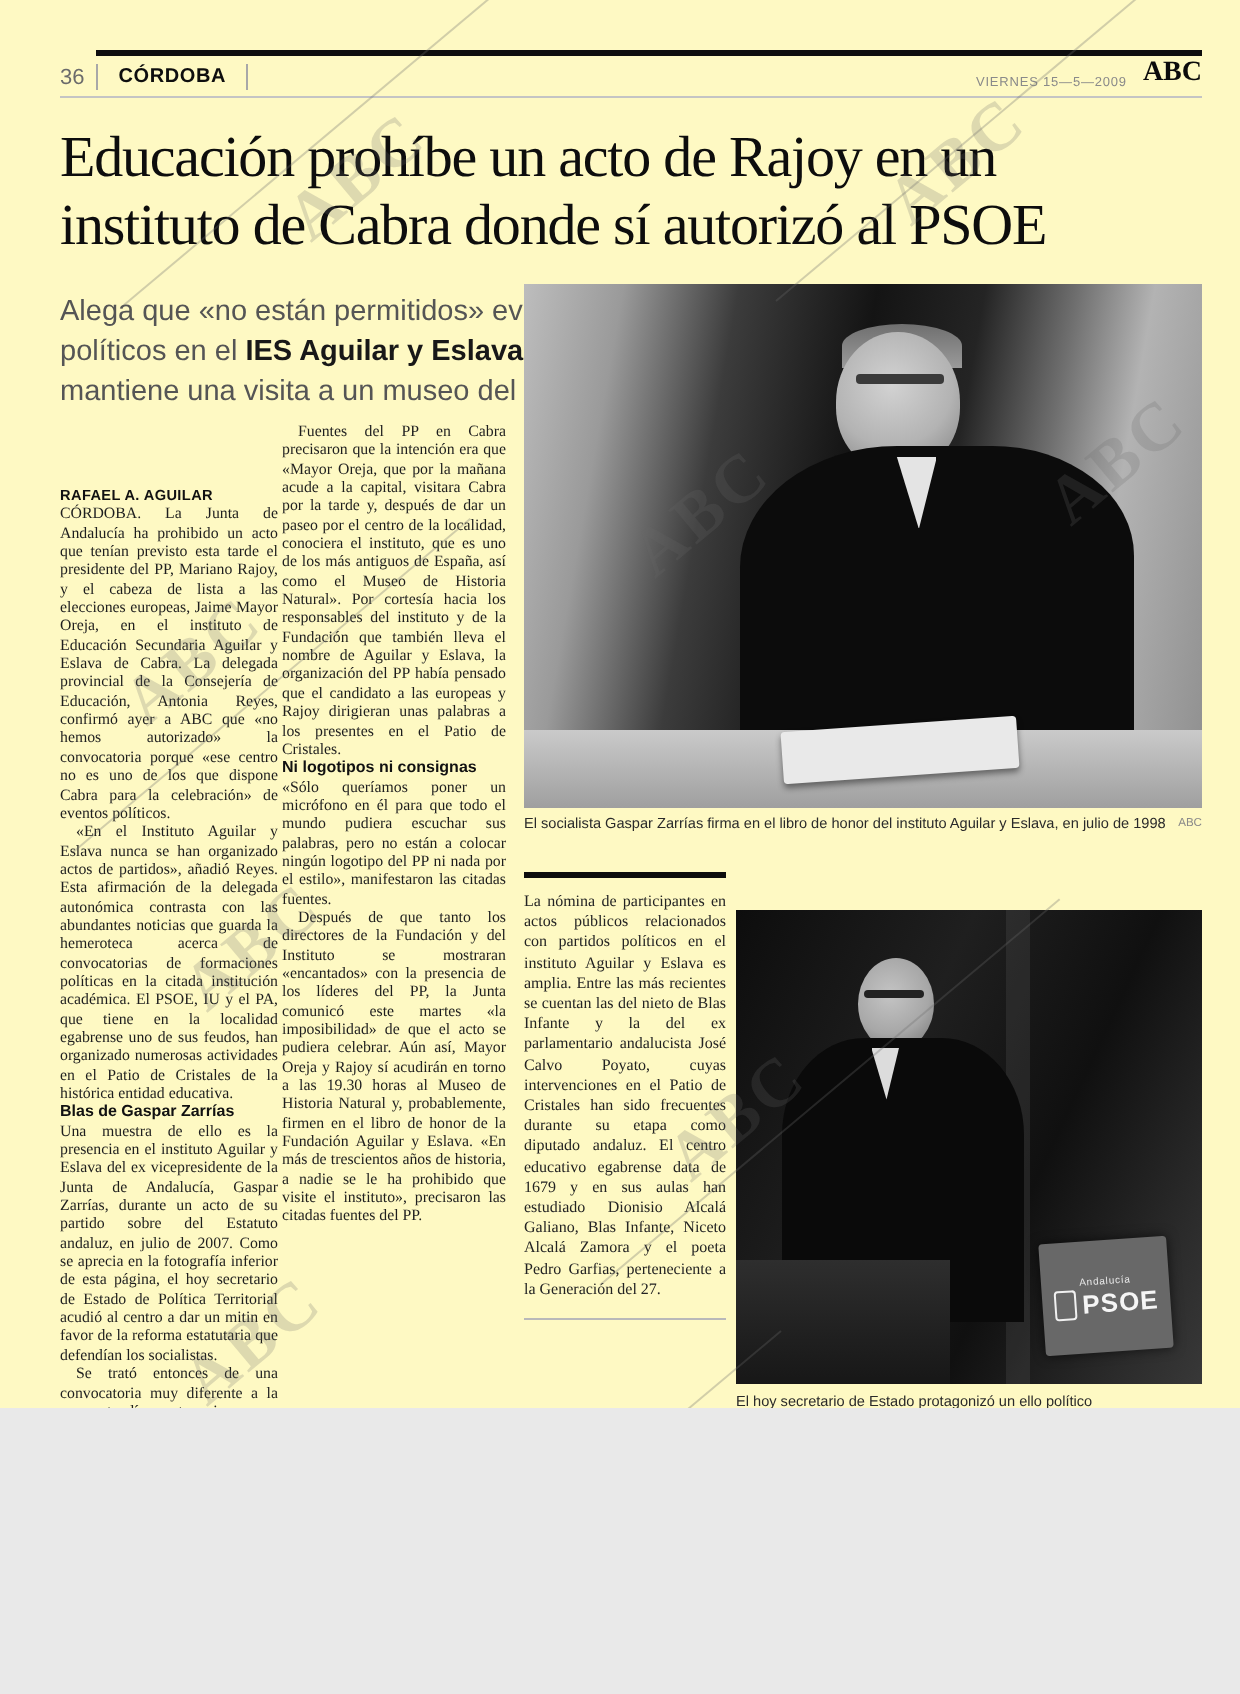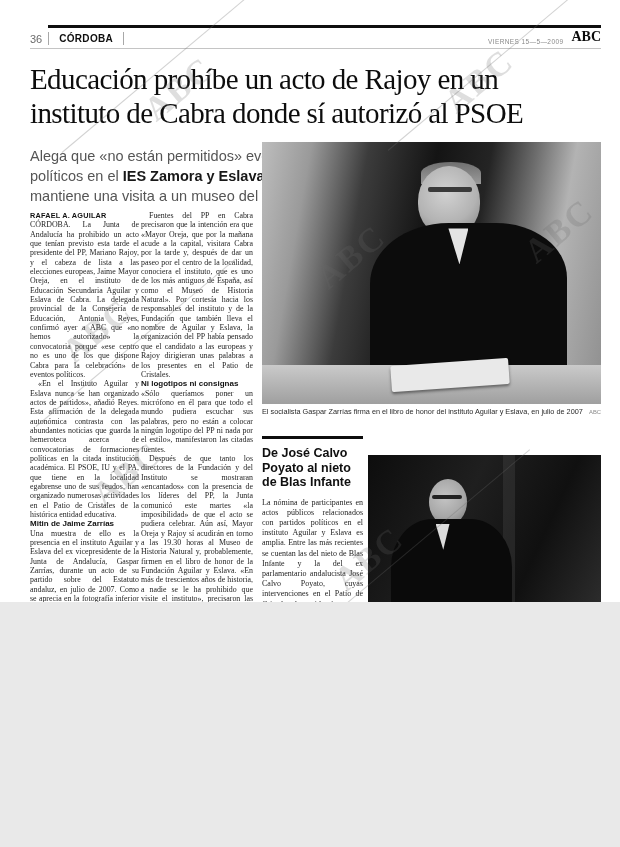--- a/index.html
+++ b/index.html
@@ -1,16 +1,16 @@
 <!DOCTYPE html>
 <html lang="es"><head>
 <meta charset="utf-8">
 <style>
   html,body{margin:0;padding:0;background:#e9e9e9;}
-  .page{position:relative;width:620px;height:602px;background:#ffffff;overflow:hidden;
+  .page{position:relative;width:620px;height:704px;background:#fef9c3;overflow:hidden;
         font-family:"Liberation Serif",serif;color:#1a1a1a;margin:0 auto;}
   
   .header{position:absolute;left:30px;top:25px;width:571px;}
   .header .topbar{position:absolute;left:18px;right:0;top:0;height:3px;background:#0e0e0e;}
   .header .row{display:flex;justify-content:space-between;align-items:flex-end;
                padding-top:4px;border-bottom:1px solid #c4c4c4;padding-bottom:3px;}
   .hleft{display:flex;align-items:flex-end;font-family:"Liberation Sans",sans-serif;}
   .pagenum{font-size:11px;color:#6b6b6b;padding:0 6px 0 0;}
   .section-box{border-left:1px solid #a8a8a8;border-right:1px solid #a8a8a8;
                padding:1px 10px;font-weight:bold;font-size:10px;color:#0e0e0e;letter-spacing:.3px;}
@@ -19,21 +19,21 @@
   .brand{font-family:"Liberation Serif",serif;font-weight:bold;font-size:14px;color:#0b0b0b;}
   
   .headline{position:absolute;left:30px;top:62px;width:578px;font-weight:normal;
             font-size:29px;line-height:34px;letter-spacing:-.6px;color:#0d0d0d;}
   .subhead{position:absolute;left:30px;top:146px;width:316px;
            font-family:"Liberation Sans",sans-serif;font-size:14.5px;line-height:20px;color:#555;}
   .subhead b{color:#181818;}
   
   .col{position:absolute;top:211px;font-size:7.9px;line-height:9.35px;text-align:justify;
        color:#1e1e1e;overflow:hidden;}
-  .col1{left:30px;width:109px;height:502px;}
+  .col1{left:30px;width:109px;height:502px;margin-top:32px;}
   .col2{left:141px;width:112px;height:504px;}
   .col p{margin:0;}
   .col p.ind{text-indent:8px;}
   .byline{font-family:"Liberation Sans",sans-serif;font-weight:bold;font-size:7.3px;
           margin:0 0 2px 0;color:#111;letter-spacing:.2px;}
   .subhd{font-family:"Liberation Sans",sans-serif;font-weight:bold;font-size:8px;
          margin:7px 0 1px 0;color:#111;}
   
   .photo1{position:absolute;left:262px;top:142px;width:339px;height:262px;overflow:hidden;
           background:linear-gradient(100deg,#bdbdbd 0%,#9a9a9a 13%,#3c3c3c 28%,#141414 46%,
@@ -135,52 +135,51 @@
         <span class="brand">ABC</span>
       </div>
     </div>
   </div>
 
   <div class="headline">
     <div>Educación prohíbe un acto de Rajoy en un</div>
     <div>instituto de Cabra donde sí autorizó al PSOE</div>
   </div>
 
-  <div class="subhead"><span>Alega que «no están permitidos» eventos políticos en el </span><b>IES Zamora y Eslava</b><span> __ </span><span>El PP mantiene una visita a un museo del centro</span></div>
+  <div class="subhead"><span>Alega que «no están permitidos» eventos políticos en el </span><b>IES Aguilar y Eslava</b><span> __ </span><span>El PP mantiene una visita a un museo del centro</span></div>
 
   <div class="photo1">
     <div class="p1-hair"></div>
     <div class="p1-head"></div>
     <div class="p1-glasses"></div>
     <div class="p1-suit"></div>
     <div class="p1-shirt"></div>
     <div class="p1-table"></div>
     <div class="p1-book"></div>
   </div>
-  <div class="caption1"><span class="credit">ABC</span><span>El socialista Gaspar Zarrías firma en el libro de honor del instituto Aguilar y Eslava, en julio de 2007</span></div>
+  <div class="caption1"><span class="credit">ABC</span><span>El socialista Gaspar Zarrías firma en el libro de honor del instituto Aguilar y Eslava, en julio de 1998</span></div>
 
   <div class="col col1">
     <p class="byline">RAFAEL A. AGUILAR</p>
     <p>CÓRDOBA. La Junta de Andalucía ha prohibido un acto que tenían previsto esta tarde el presidente del PP, Mariano Rajoy, y el cabeza de lista a las elecciones europeas, Jaime Mayor Oreja, en el instituto de Educación Secundaria Aguilar y Eslava de Cabra. La delegada provincial de la Consejería de Educación, Antonia Reyes, confirmó ayer a ABC que «no hemos autorizado» la convocatoria porque «ese centro no es uno de los que dispone Cabra para la celebración» de eventos políticos.</p>
     <p class="ind">«En el Instituto Aguilar y Eslava nunca se han organizado actos de partidos», añadió Reyes. Esta afirmación de la delegada autonómica contrasta con las abundantes noticias que guarda la hemeroteca acerca de convocatorias de formaciones políticas en la citada institución académica. El PSOE, IU y el PA, que tiene en la localidad egabrense uno de sus feudos, han organizado numerosas actividades en el Patio de Cristales de la histórica entidad educativa.</p>
-    <p class="subhd">Mitin de Jaime Zarrías</p>
+    <p class="subhd">Blas de Gaspar Zarrías</p>
     <p>Una muestra de ello es la presencia en el instituto Aguilar y Eslava del ex vicepresidente de la Junta de Andalucía, Gaspar Zarrías, durante un acto de su partido sobre del Estatuto andaluz, en julio de 2007. Como se aprecia en la fotografía inferior de esta página, el hoy secretario de Estado de Política Territorial acudió al centro a dar un mitin en favor de la reforma estatutaria que defendían los socialistas.</p>
     <p class="ind">Se trató entonces de una convocatoria muy diferente a la que pretendían protagoni-</p>
   </div>
 
   <div class="col col2">
     <p class="ind">Fuentes del PP en Cabra precisaron que la intención era que «Mayor Oreja, que por la mañana acude a la capital, visitara Cabra por la tarde y, después de dar un paseo por el centro de la localidad, conociera el instituto, que es uno de los más antiguos de España, así como el Museo de Historia Natural». Por cortesía hacia los responsables del instituto y de la Fundación que también lleva el nombre de Aguilar y Eslava, la organización del PP había pensado que el candidato a las europeas y Rajoy dirigieran unas palabras a los presentes en el Patio de Cristales.</p>
     <p class="subhd">Ni logotipos ni consignas</p>
     <p>«Sólo queríamos poner un micrófono en él para que todo el mundo pudiera escuchar sus palabras, pero no están a colocar ningún logotipo del PP ni nada por el estilo», manifestaron las citadas fuentes.</p>
     <p class="ind">Después de que tanto los directores de la Fundación y del Instituto se mostraran «encantados» con la presencia de los líderes del PP, la Junta comunicó este martes «la imposibilidad» de que el acto se pudiera celebrar. Aún así, Mayor Oreja y Rajoy sí acudirán en torno a las 19.30 horas al Museo de Historia Natural y, probablemente, firmen en el libro de honor de la Fundación Aguilar y Eslava. «En más de trescientos años de historia, a nadie se le ha prohibido que visite el instituto», precisaron las citadas fuentes del PP.</p>
   </div>
 
   <div class="sidebar">
     <div class="rule"></div>
-    <h3>De José Calvo Poyato al nieto de Blas Infante</h3>
     <div class="sbody">La nómina de participantes en actos públicos relacionados con partidos políticos en el instituto Aguilar y Eslava es amplia. Entre las más recientes se cuentan las del nieto de Blas Infante y la del ex parlamentario andalucista José Calvo Poyato, cuyas intervenciones en el Patio de Cristales han sido frecuentes durante su etapa como diputado andaluz. El centro educativo egabrense data de 1679 y en sus aulas han estudiado Dionisio Alcalá Galiano, Blas Infante, Niceto Alcalá Zamora y el poeta Pedro Garfias, perteneciente a la Generación del 27.</div>
     <div class="endrule"></div>
   </div>
 
   <div class="photo2">
     <div class="p2-curtain"></div>
     <div class="p2-head"></div>
     <div class="p2-glasses"></div>
     <div class="p2-suit"></div>
     <div class="p2-shirt"></div>

